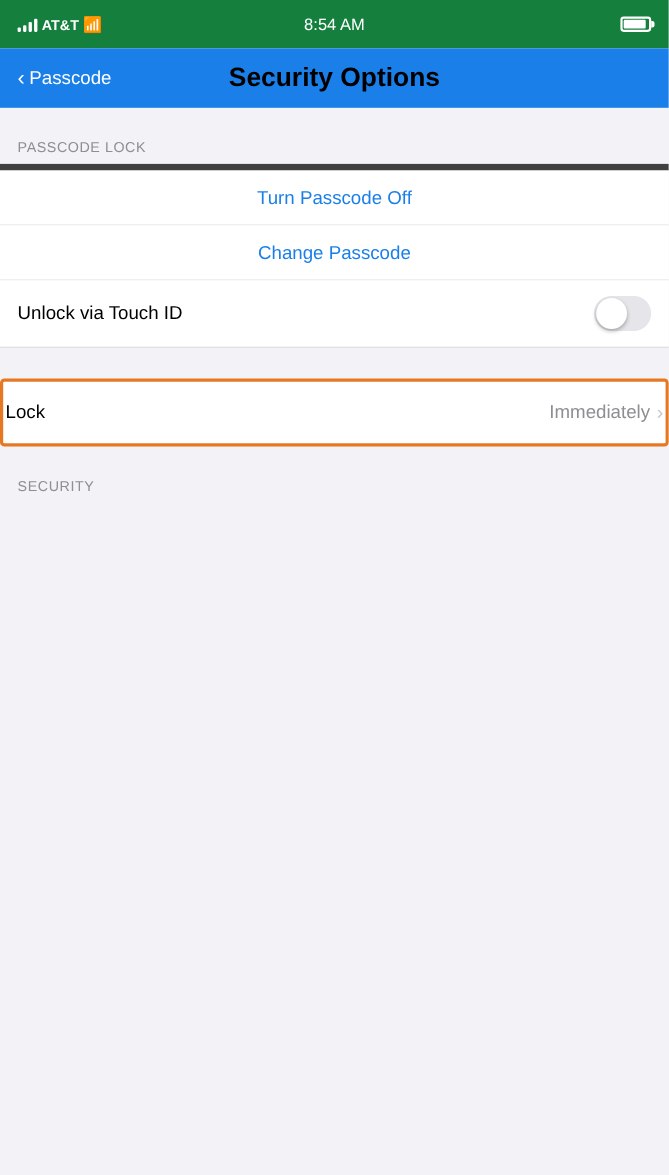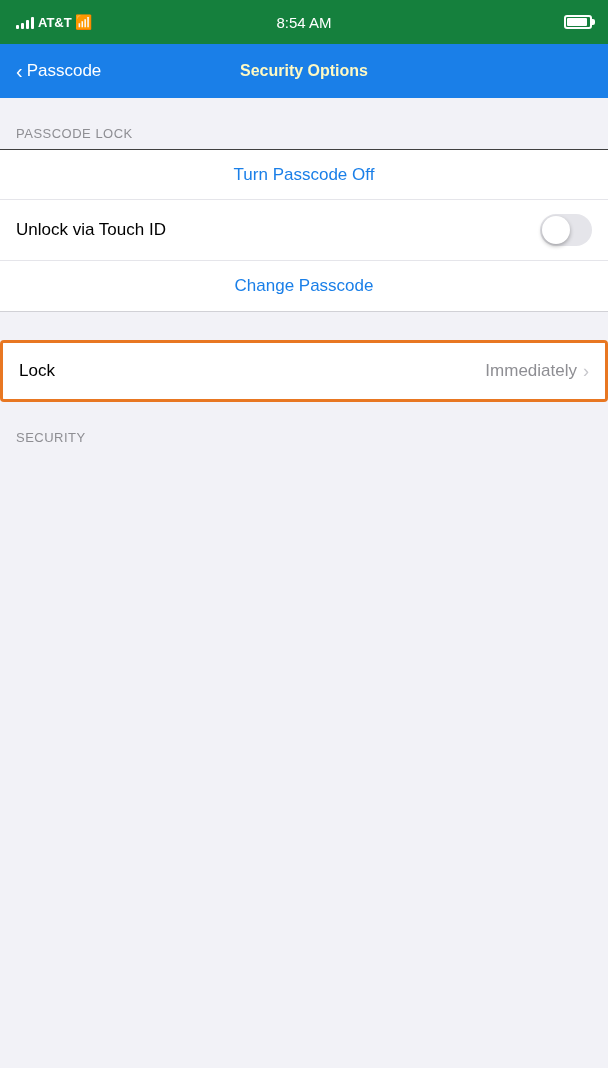--- a/index.html
+++ b/index.html
@@ -109,22 +109,22 @@
       cursor: pointer;
       gap: 4px;
     }
     .nav-back-chevron {
       font-size: 20px;
       font-weight: 300;
       line-height: 1;
       margin-top: -1px;
     }
     .nav-title {
-      color: #fef9c3;
-      font-size: 16px;
+      color: #000000;
+      font-size: 24px;
       font-weight: 700;
       position: absolute;
       left: 50%;
       transform: translateX(-50%);
     }
 
     
     .content {
       padding-top: 28px;
     }
@@ -134,21 +134,21 @@
       padding: 0 32px 8px 16px;
       font-size: 13px;
       font-weight: 400;
       color: #8e8e93;
       text-transform: uppercase;
       letter-spacing: 0.5px;
     }
 
     .settings-group {
       background: white;
-      border-top: 1px solid #404040;
+      border-top: 6px solid #404040;
       border-bottom: 1px solid #d1d1d6;
       margin-bottom: 28px;
     }
 
     .settings-row {
       display: flex;
       align-items: center;
       justify-content: space-between;
       padding: 14px 16px;
       min-height: 50px;
@@ -223,21 +223,21 @@
       border: 3px solid #e87722;
       border-radius: 4px;
       margin: 0 0 28px 0;
       background: white;
       overflow: hidden;
     }
     .lock-row {
       display: flex;
       align-items: center;
       justify-content: space-between;
-      padding: 14px 16px;
+      padding: 14px 2px;
       min-height: 56px;
       background: white;
     }
   </style>
 </head>
 <body>
 
 <div class="status-bar">
   <div class="status-left">
     <div class="signal-bars">
@@ -267,29 +267,29 @@
 
 <div class="content">
 
   <div class="section-header">PASSCODE LOCK</div>
   <div class="settings-group">
 
     <div class="settings-row settings-row-centered">
       <span class="row-label-blue">Turn Passcode Off</span>
     </div>
 
+    <div class="settings-row settings-row-centered">
+      <span class="row-label-blue">Change Passcode</span>
+    </div>
+
     <div class="settings-row">
       <span class="row-label">Unlock via Touch ID</span>
       <div class="toggle off">
         <div class="toggle-knob"></div>
       </div>
-    </div>
-
-    <div class="settings-row settings-row-centered">
-      <span class="row-label-blue">Change Passcode</span>
     </div>
 
   </div>
 
   <div class="lock-row-container">
     <div class="lock-row">
       <span class="row-label">Lock</span>
       <div class="row-right">
         <span>Immediately</span>
         <span class="chevron-right">›</span>

